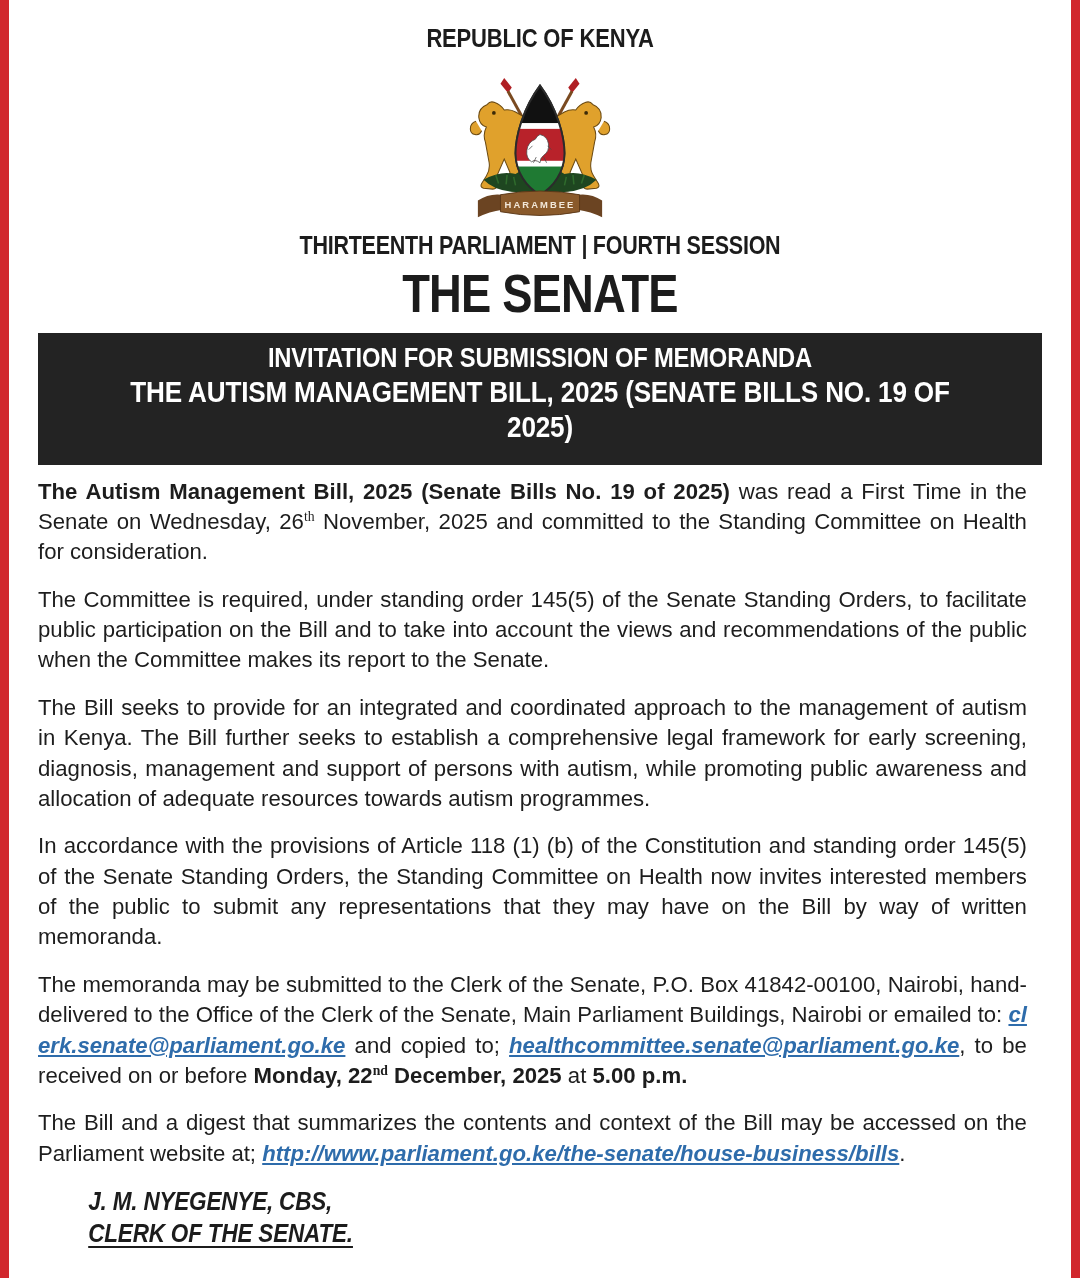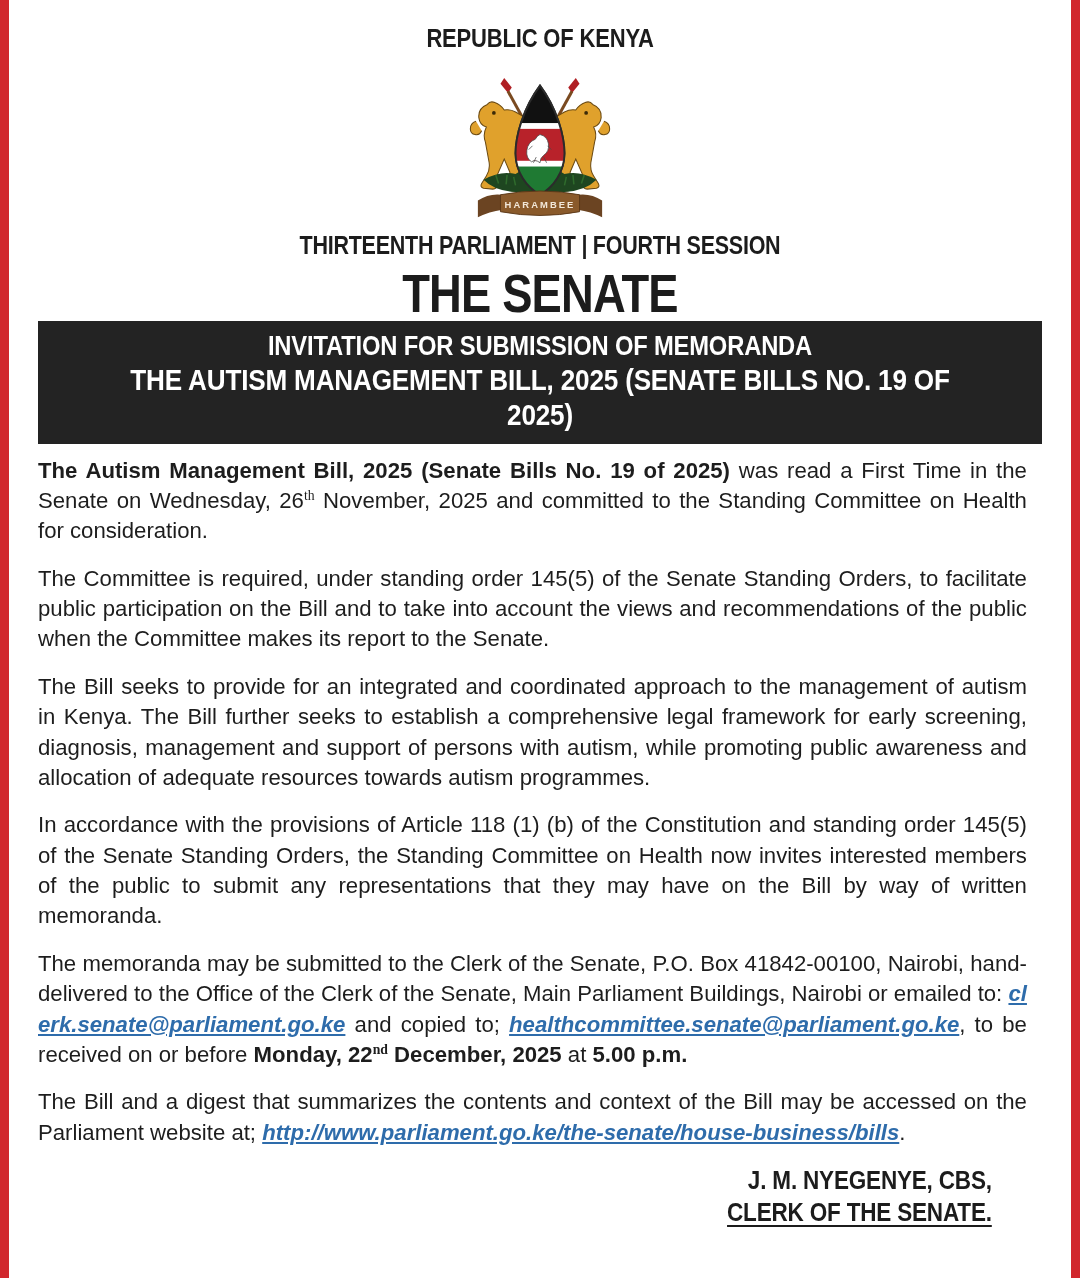--- a/index.html
+++ b/index.html
@@ -77,23 +77,23 @@
     line-height: 1.02;
     font-weight: 700;
     letter-spacing: -1px;
     color: #1c1c1c;
     transform: scaleX(0.84);
     transform-origin: center;
   }
 
   
   .banner {
-    margin-top: 0;
+    margin-top: 12px;
     background: #232323;
-    padding: 9px 10px 11px;
+    padding: 9px 10px 20px;
     text-align: center;
   }
   .banner-line {
     margin: 0;
     color: #ffffff;
     font-weight: 700;
     letter-spacing: -0.2px;
     transform-origin: center;
   }
   .banner-line-1 {
@@ -137,22 +137,23 @@
     color: #2e6cab;
     font-weight: 700;
     font-style: italic;
     text-decoration: underline;
     text-underline-offset: 2px;
     word-break: break-all;
   }
 
   
   .signature {
-    text-align: right;
+    text-align: left;
     padding-top: 18px;
+    font-style: italic;
   }
   .sig-name {
     margin: 0;
     font-size: 25px;
     font-weight: 700;
     color: #1c1c1c;
     letter-spacing: -0.2px;
     transform: scaleX(0.9);
     transform-origin: center;
   }

